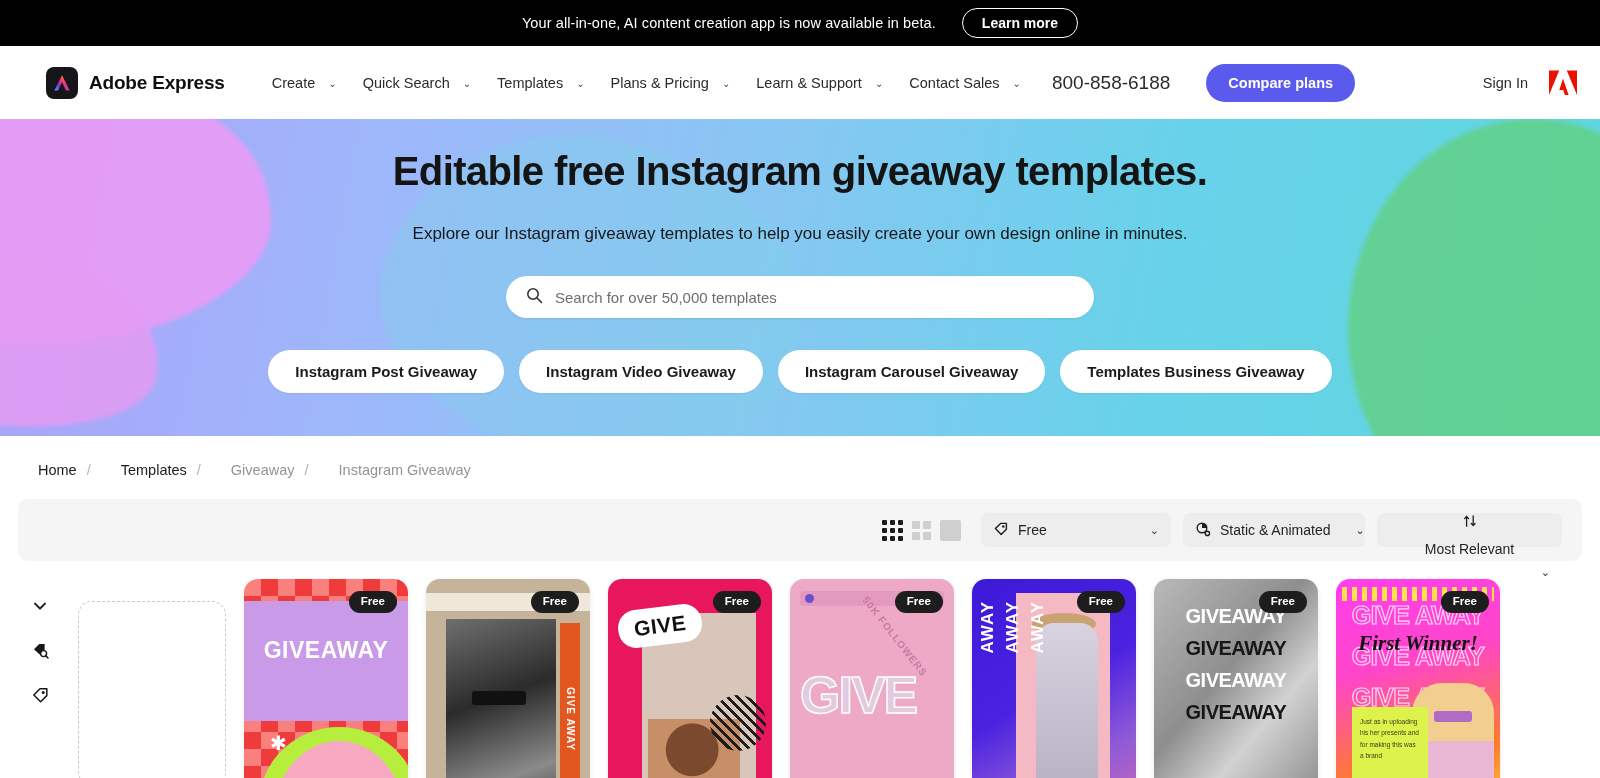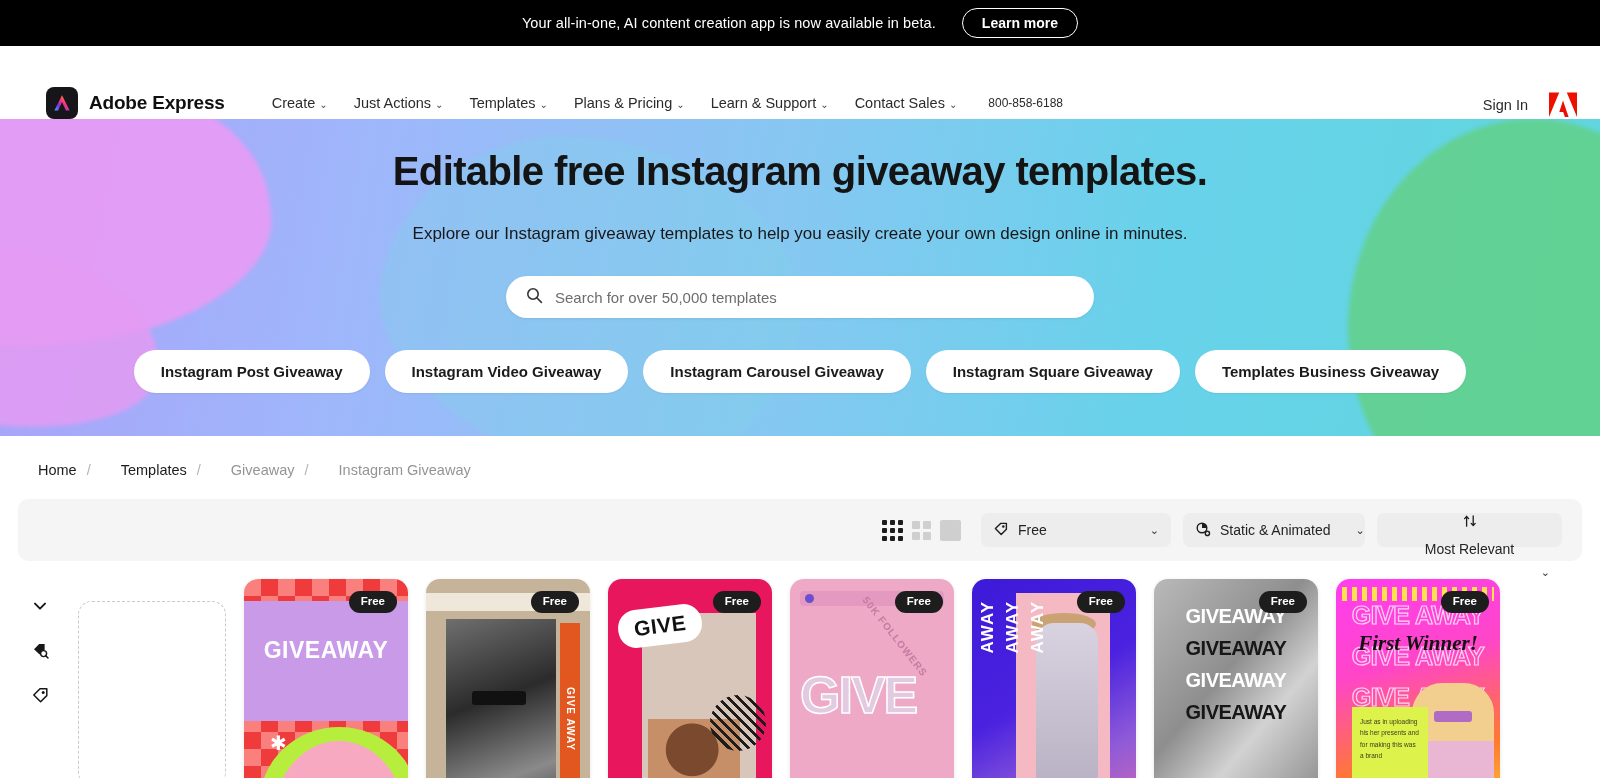--- a/index.html
+++ b/index.html
@@ -22,38 +22,38 @@
   .promo-text { font-size: 14.5px; letter-spacing: .1px; }
   .promo-btn {
     border: 1.5px solid #fff; background: transparent; color: #fff;
     font-family: inherit; font-size: 14px; font-weight: 700;
     padding: 7px 19px; border-radius: 20px; cursor: pointer;
     line-height: 1;
   }
 
   
   .nav {
-    height: 73px; background: #fff; display: flex; align-items: flex-end;
+    height: 73px; background: #fff; display: flex; align-items: center;
     padding: 0 22px 0 46px; position: relative; z-index: 5;
   }
   .brand { display: flex; align-items: center; gap: 11px; margin-right: 34px; cursor: pointer; }
   .brand-mark {
     width: 32px; height: 32px; border-radius: 8px; background: #16161a;
     display: flex; align-items: center; justify-content: center;
   }
   .brand-name { font-size: 19px; font-weight: 700; letter-spacing: -.2px; color: #101010; }
 
   .nav-links { display: flex; align-items: center; }
   .nav-link {
-    display: flex; align-items: center; gap: 4px;
+    display: flex; align-items: center; gap: 13px;
     font-size: 14.5px; color: #2b2b2b; padding: 8px 13px;
     cursor: pointer; white-space: nowrap;
   }
   .nav-link .chev { font-size: 10px; color: #4a4a4a; transform: translateY(1px); }
-  .nav-phone { font-size: 12px; color: #2b2b2b; padding: 8px 14px; margin-left: 4px; cursor: pointer; white-space: nowrap;}
+  .nav-phone { font-size: 19px; color: #2b2b2b; padding: 8px 14px; margin-left: 4px; cursor: pointer; white-space: nowrap;}
   .compare-btn {
     margin-left: 22px; background: #5a5aec; color: #fff; border: none;
     font-family: inherit; font-size: 14.5px; font-weight: 700;
     padding: 11px 22px; border-radius: 22px; cursor: pointer; white-space: nowrap;
   }
   .nav-right { margin-left: auto; display: flex; align-items: center; gap: 20px; }
   .signin { font-size: 14.5px; color: #2b2b2b; cursor: pointer; }
   .adobe-logo { width: 30px; height: 28px; cursor: pointer; }
 
   
@@ -267,40 +267,41 @@
       </span>
       <span class="brand-name">Adobe Express</span>
     </div>
 
     <div class="nav-links">
       <div class="nav-link">
         <span>Create</span>
         <span class="chev">⌄</span>
       </div>
       <div class="nav-link">
-        <span>Just Actions</span>
+        <span>Quick Search</span>
         <span class="chev">⌄</span>
       </div>
       <div class="nav-link">
         <span>Templates</span>
         <span class="chev">⌄</span>
       </div>
       <div class="nav-link">
         <span>Plans &amp; Pricing</span>
         <span class="chev">⌄</span>
       </div>
       <div class="nav-link">
         <span>Learn &amp; Support</span>
         <span class="chev">⌄</span>
       </div>
       <div class="nav-link">
         <span>Contact Sales</span>
         <span class="chev">⌄</span>
       </div>
       <div class="nav-phone">800-858-6188</div>
+      <button class="compare-btn">Compare plans</button>
     </div>
 
     <div class="nav-right">
       <span class="signin">Sign In</span>
       <span class="adobe-logo">
         <svg width="30" height="28" viewBox="0 0 30 28">
           <path d="M11.2 1.5 H1 V26 Z" fill="#eb1000"></path>
           <path d="M18.8 1.5 H29 V26 Z" fill="#eb1000"></path>
           <path d="M15 9.5 L20.6 26 H16.9 L15.2 21 H11.3 Z" fill="#eb1000"></path>
         </svg>
@@ -327,21 +328,20 @@
             </svg>
           </span>
           <input type="text" placeholder="Search for over 50,000 templates" style="">
         </div>
       </div>
 
       <div class="pills">
         <button class="pill">Instagram Post Giveaway</button>
         <button class="pill">Instagram Video Giveaway</button>
         <button class="pill">Instagram Carousel Giveaway</button>
-        <button class="pill">Instagram Square Giveaway</button>
         <button class="pill">Templates Business Giveaway</button>
       </div>
     </div>
   </div>
 
   <div class="crumbs">
     <span class="crumb dark">Home</span>
     <span class="crumb-sep">/</span>
     <span class="crumb dark">Templates</span>
     <span class="crumb-sep">/</span>

